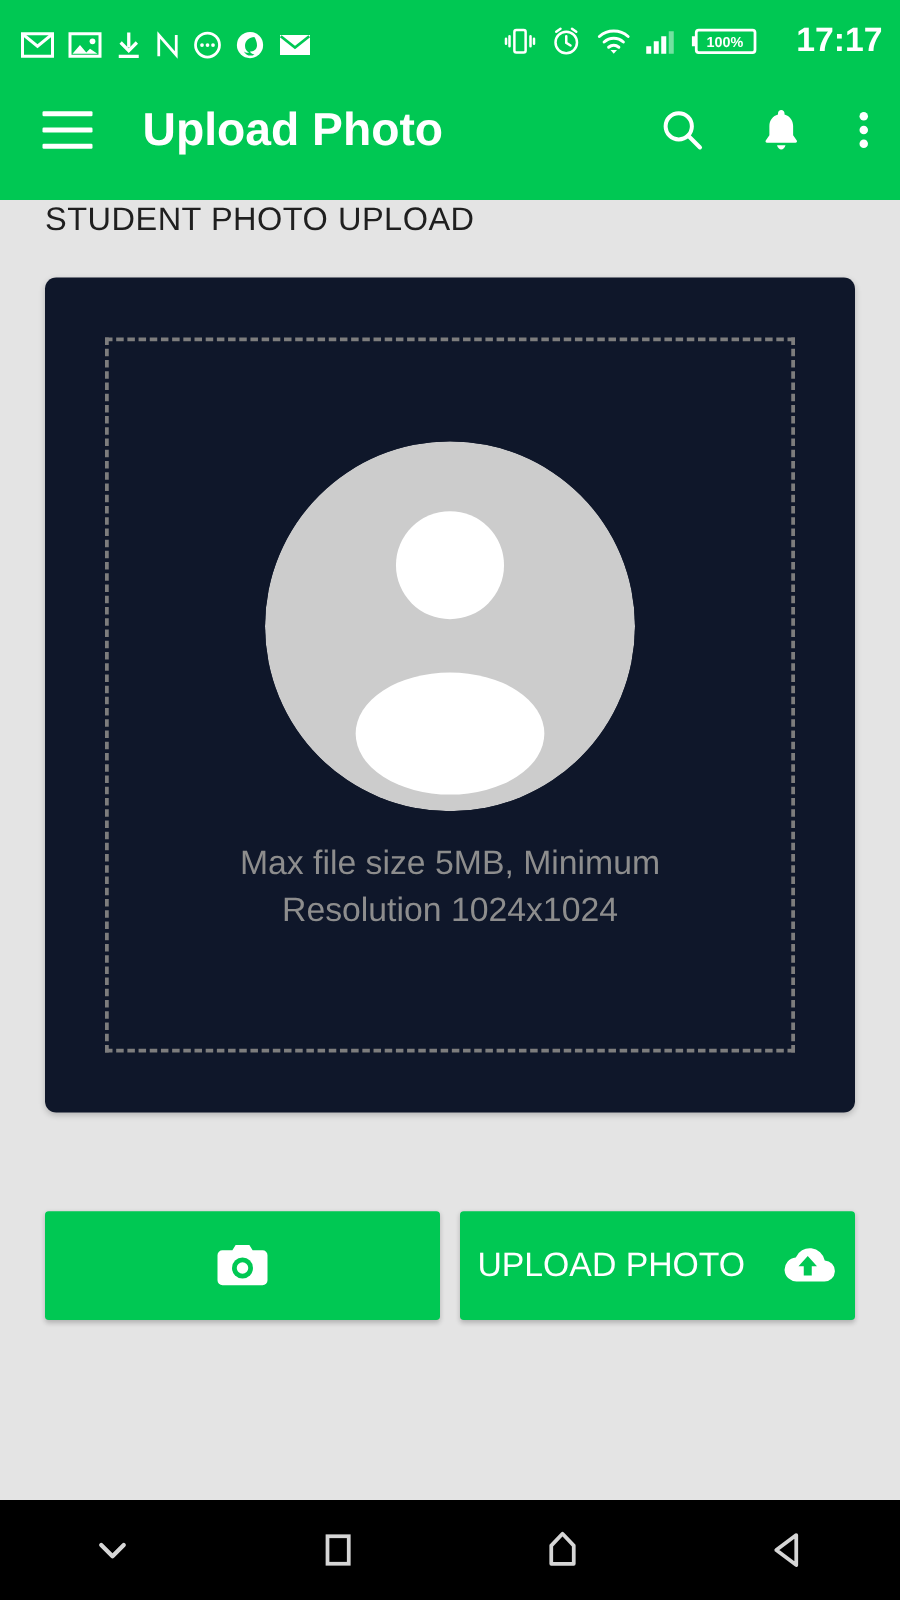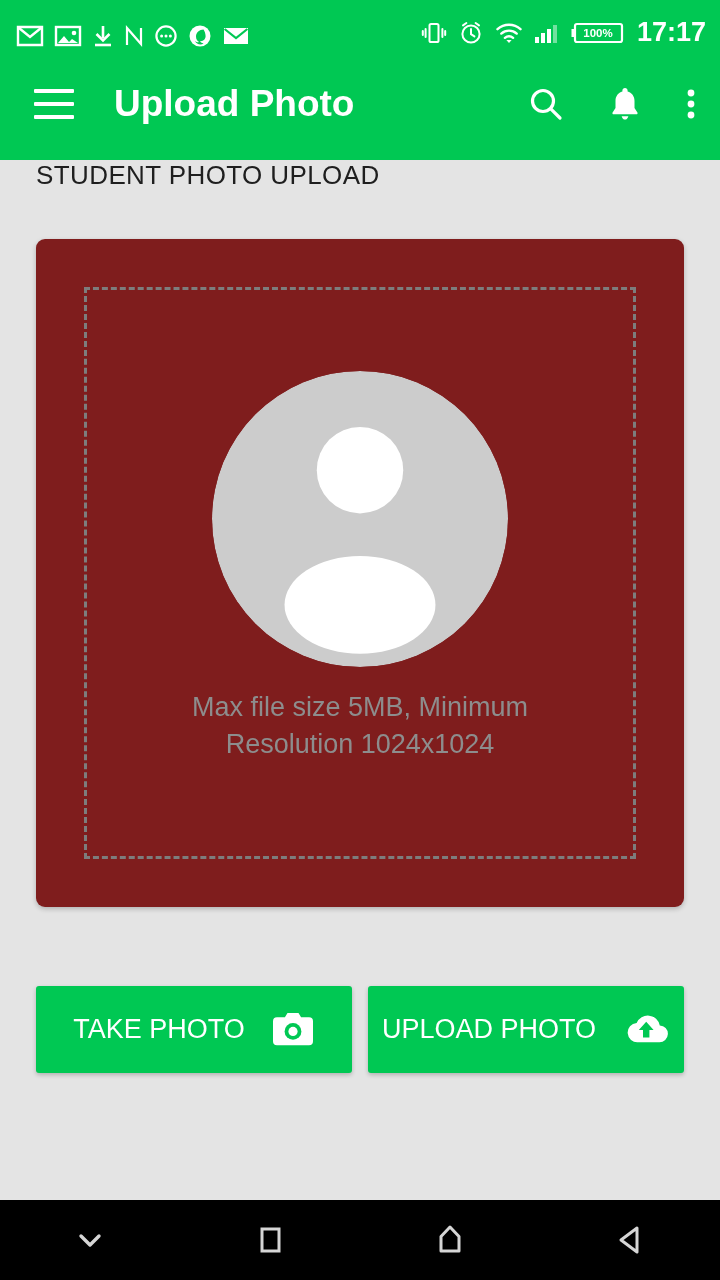--- a/index.html
+++ b/index.html
@@ -35,21 +35,21 @@
     display: inline-flex;
     align-items: center;
     justify-content: center;
     color: #ffffff;
   }
   .status-time {
     color: #ffffff;
     font-size: 27px;
     font-weight: bold;
     letter-spacing: 0px;
-    margin-left: 1px;
+    margin-left: 19px;
   }
 
   
   .app-bar {
     height: 112px;
     background: #00C853;
     display: flex;
     align-items: center;
     padding: 0 22px 0 34px;
   }
@@ -97,23 +97,23 @@
   }
   .section-title {
     font-size: 26px;
     color: #1f1f1f;
     letter-spacing: 0.4px;
     padding-bottom: 0;
   }
 
   
   .upload-card {
-    margin-top: 48px;
+    margin-top: 31px;
     height: 668px;
-    background: #7f1d1d;
+    background: #0f172a;
     border-radius: 9px;
     box-shadow: 0 2px 5px rgba(0,0,0,0.22);
     padding: 48px;
     position: relative;
   }
   .dropzone {
     width: 100%;
     height: 100%;
     border: 3px dashed #7d7d7d;
     display: flex;
@@ -326,21 +326,20 @@
         </svg>
       </div>
 
       <div class="hint-text">Max file size 5MB, Minimum Resolution 1024x1024</div>
     </div>
   </div>
 
   <div class="actions-row">
 
     <button class="action-btn">
-      <span class="btn-label">TAKE PHOTO</span>
       <span class="btn-icon">
         <svg width="44" height="38" viewBox="0 0 44 38">
           <path d="M16.5 2h11l2.6 4.2H38a4 4 0 0 1 4 4v20a4 4 0 0 1-4 4H6a4 4 0 0 1-4-4v-20a4 4 0 0 1 4-4h7.9z" fill="#ffffff"></path>
           <circle cx="22" cy="20.4" r="8.4" fill="#00C853"></circle>
           <circle cx="22" cy="20.4" r="4.6" fill="#ffffff"></circle>
         </svg>
       </span>
     </button>
 
     <button class="action-btn">

